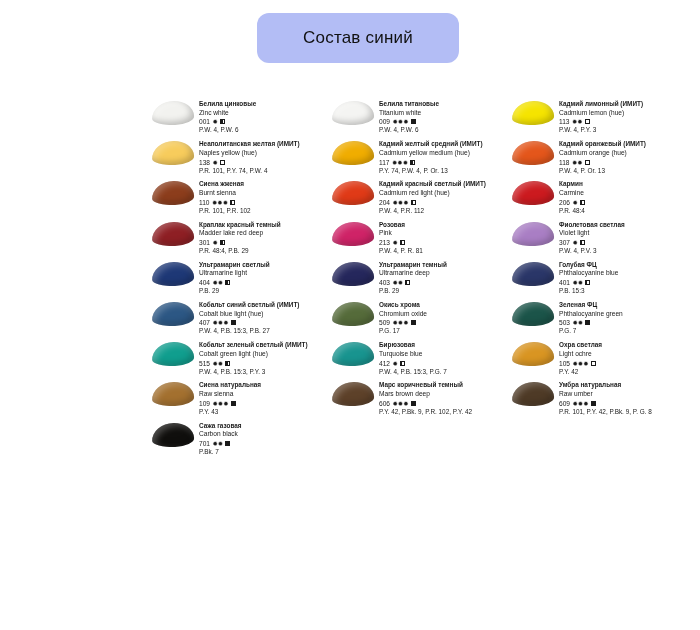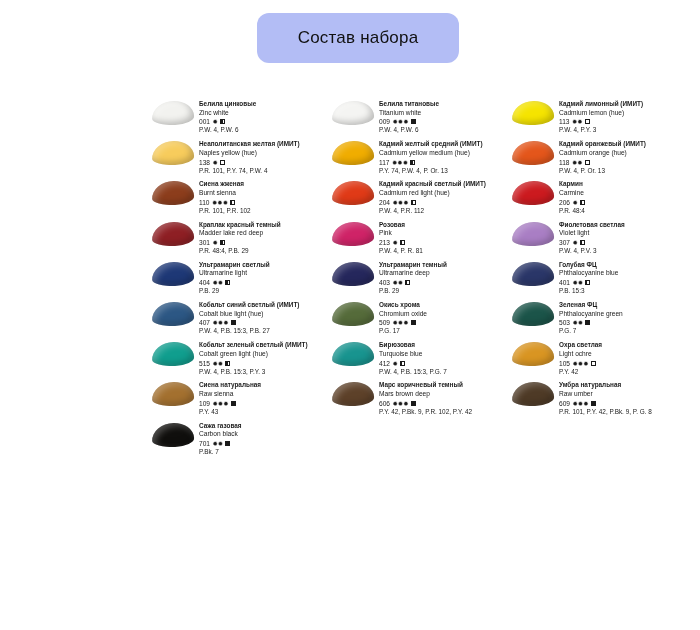--- a/index.html
+++ b/index.html
@@ -127,21 +127,21 @@
     line-height: 8.8px;
     color: #1a1a1a;
   }
 </style>
 </head>
 <body>
 
 <div id="page">
 
   <div id="title-banner">
-    <div id="title-text">Состав набора</div>
+    <div id="title-text">Состав синий</div>
   </div>
 
   <div id="grid">
       <div class="grid-row">
         <div class="cell">
           <div class="swatch-wrap">
             <div class="blob" style="background: rgb(242, 242, 239);"></div>
           </div>
           <div class="info">
             <div class="name-ru">Белила цинковые</div>

